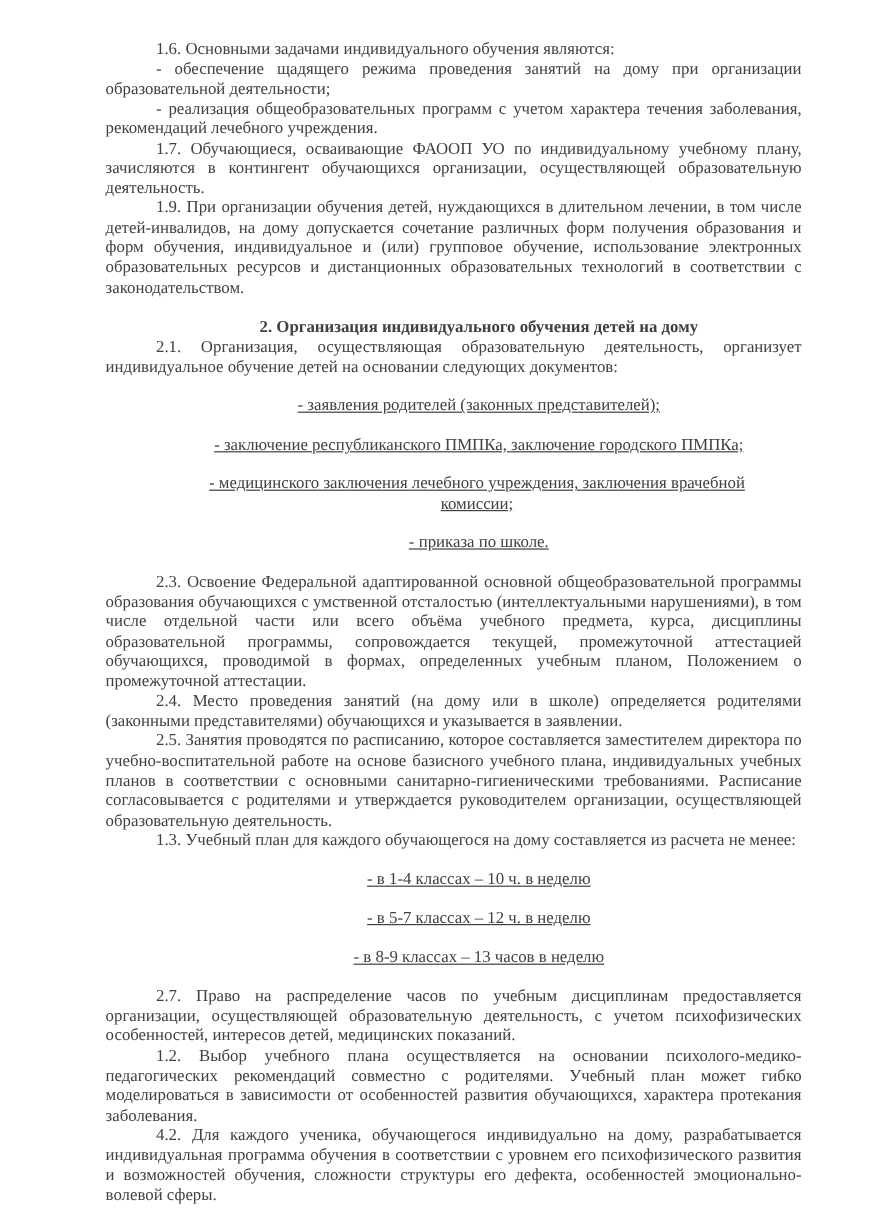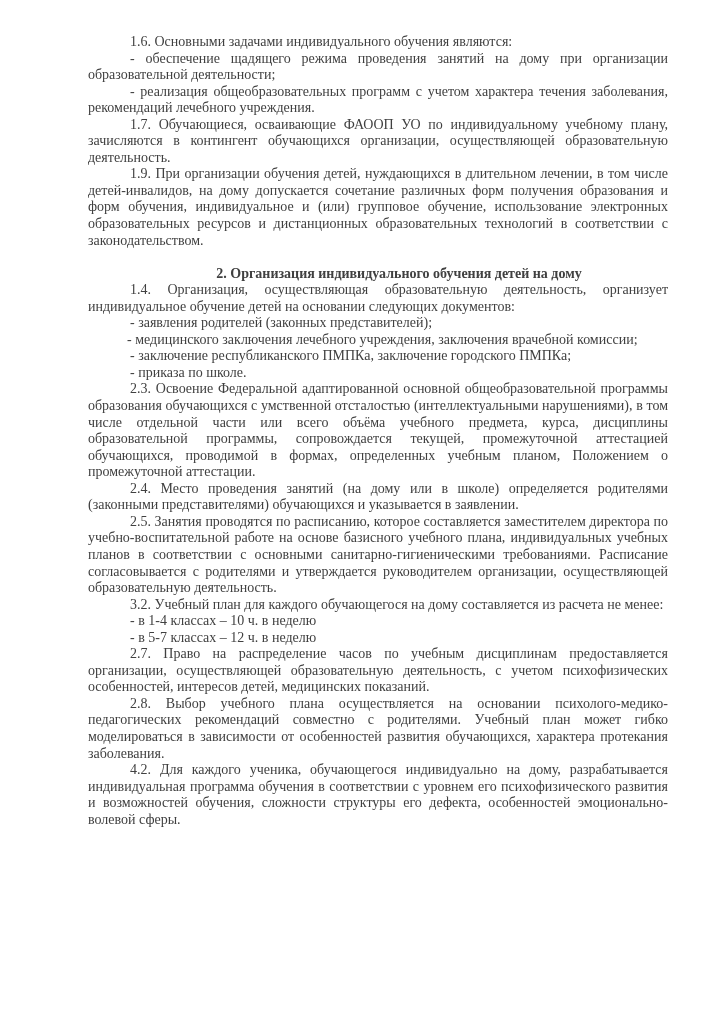--- a/index.html
+++ b/index.html
@@ -9,46 +9,47 @@
     left: 88px;
     top: 34px;
     width: 580px;
     font-family: "Liberation Serif", "DejaVu Serif", serif;
     font-size: 14px;
     line-height: 16.55px;
     color: #404040;
   }
   .p { margin: 0; text-align: justify; text-indent: 42px; }
   .p.dash { text-indent: 42px; }
-  .li { margin: 0; padding-left: 42px; text-align: left; }
+  .li { margin: 16px; padding-left: 42px; text-align: center; text-decoration: underline; }
   .li.shift { padding-left: 39px; }
   .li.shift2 { padding-left: 38px; }
   .blank { height: 16.55px; }
   .heading { margin: 0; text-indent: 42px; font-weight: bold; text-align: center; }
 </style>
 </head>
 <body>
 
 <div class="page">
   <p class="p">1.6. Основными задачами индивидуального обучения являются:</p>
   <p class="p dash">- обеспечение щадящего режима проведения занятий на дому при организации образовательной деятельности;</p>
   <p class="p dash">- реализация общеобразовательных программ с учетом характера течения заболевания, рекомендаций лечебного учреждения.</p>
   <p class="p">1.7. Обучающиеся, осваивающие ФАООП УО по индивидуальному учебному плану, зачисляются в контингент обучающихся организации, осуществляющей образовательную деятельность.</p>
   <p class="p">1.9. При организации обучения детей, нуждающихся в длительном лечении, в том числе детей-инвалидов, на дому допускается сочетание различных форм получения образования и форм обучения, индивидуальное и (или) групповое обучение, использование электронных образовательных ресурсов и дистанционных образовательных технологий в соответствии с законодательством.</p>
 
   <div class="blank"></div>
 
   <p class="heading">2. Организация индивидуального обучения детей на дому</p>
-  <p class="p">1.4. Организация, осуществляющая образовательную деятельность, организует индивидуальное обучение детей на основании следующих документов:</p>
+  <p class="p">2.1. Организация, осуществляющая образовательную деятельность, организует индивидуальное обучение детей на основании следующих документов:</p>
   <p class="li">- заявления родителей (законных представителей);</p>
+  <p class="li">- заключение республиканского ПМПКа,  заключение городского ПМПКа;</p>
   <p class="li shift">- медицинского заключения лечебного учреждения, заключения врачебной комиссии;</p>
-  <p class="li">- заключение республиканского ПМПКа,  заключение городского ПМПКа;</p>
   <p class="li">- приказа по школе.</p>
   <p class="p">2.3. Освоение Федеральной адаптированной  основной общеобразовательной программы образования обучающихся с умственной отсталостью (интеллектуальными нарушениями), в том числе отдельной части или всего объёма учебного предмета, курса, дисциплины образовательной программы, сопровождается текущей, промежуточной аттестацией обучающихся, проводимой в формах, определенных учебным планом, Положением о промежуточной аттестации.</p>
   <p class="p">2.4. Место проведения занятий (на дому или в школе) определяется родителями (законными представителями) обучающихся и указывается в заявлении.</p>
   <p class="p">2.5. Занятия проводятся по расписанию, которое составляется заместителем директора по учебно-воспитательной работе на основе базисного учебного плана, индивидуальных учебных планов в соответствии с основными санитарно-гигиеническими требованиями. Расписание согласовывается с родителями и утверждается руководителем организации, осуществляющей образовательную деятельность.</p>
-  <p class="p">3.2.  Учебный план для каждого обучающегося на дому составляется из расчета не менее:</p>
+  <p class="p">1.3.  Учебный план для каждого обучающегося на дому составляется из расчета не менее:</p>
   <p class="li">- в 1-4 классах – 10 ч. в неделю</p>
   <p class="li">- в 5-7 классах – 12 ч. в неделю</p>
+  <p class="li">- в 8-9 классах – 13 часов в неделю</p>
   <p class="p">2.7. Право на распределение часов по учебным дисциплинам предоставляется организации, осуществляющей образовательную деятельность, с учетом психофизических особенностей, интересов детей, медицинских показаний.</p>
-  <p class="p">2.8. Выбор учебного плана осуществляется на основании психолого-медико-педагогических рекомендаций совместно с родителями. Учебный план может гибко моделироваться в зависимости от особенностей развития обучающихся, характера протекания заболевания.</p>
+  <p class="p">1.2. Выбор учебного плана осуществляется на основании психолого-медико-педагогических рекомендаций совместно с родителями. Учебный план может гибко моделироваться в зависимости от особенностей развития обучающихся, характера протекания заболевания.</p>
   <p class="p">4.2. Для каждого ученика, обучающегося индивидуально  на дому, разрабатывается индивидуальная программа обучения в соответствии с уровнем его психофизического развития и возможностей обучения, сложности структуры его дефекта, особенностей эмоционально-волевой сферы.</p>
 </div>
 
 </body></html>

